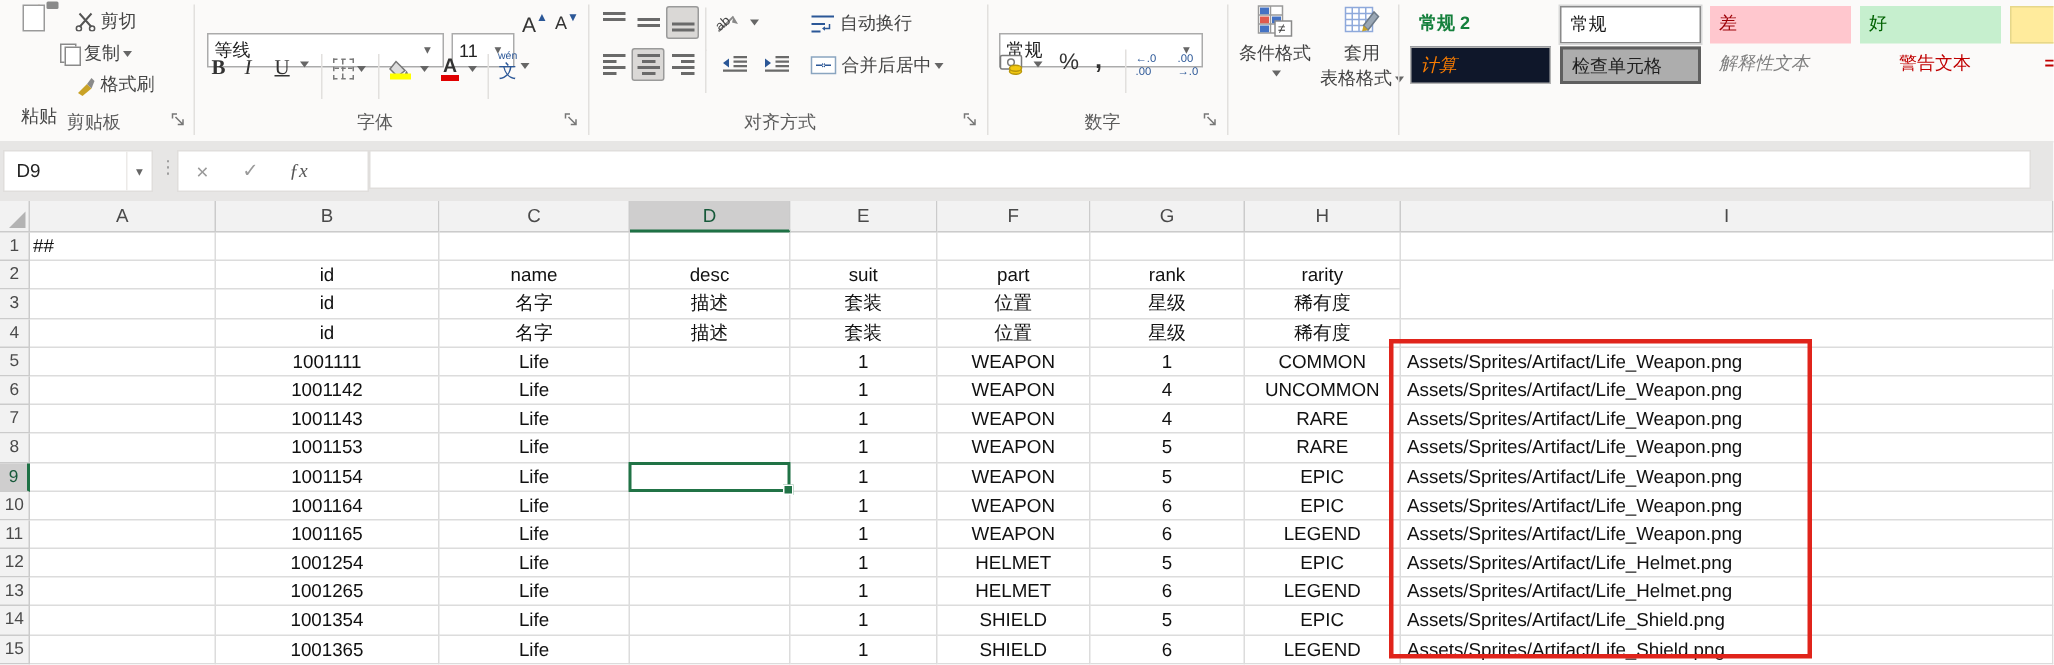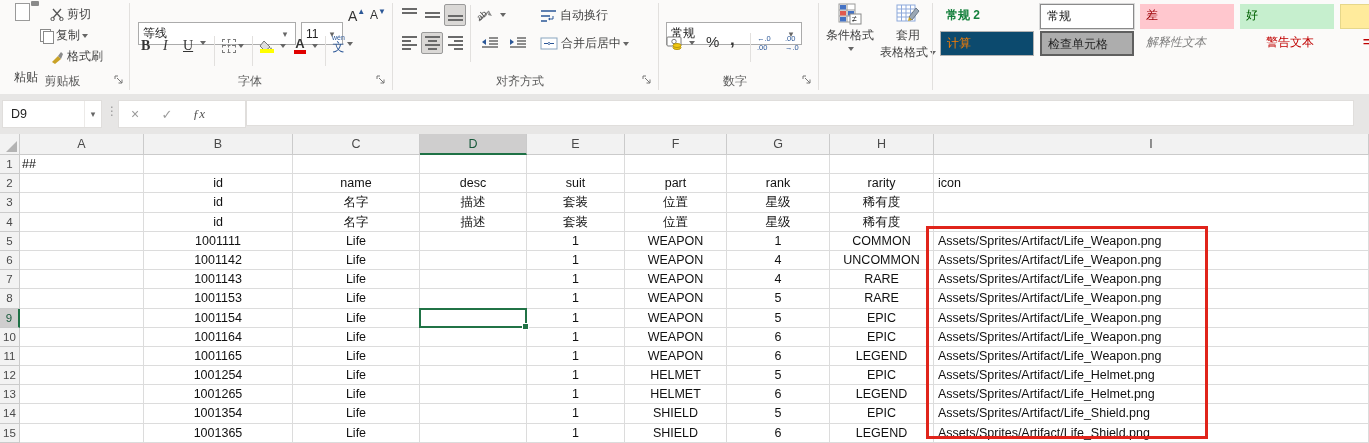--- a/index.html
+++ b/index.html
@@ -66,21 +66,21 @@
   .cell.active{position:relative;z-index:3;}
   .cell.active:before{content:"";position:absolute;left:-1px;top:-1px;right:-1px;bottom:-1px;border:2px solid #217346;background:#fff;}
   .cell.active:after{content:"";position:absolute;right:-3px;bottom:-3px;width:5px;height:5px;background:#217346;border:1px solid #fff;z-index:4;}
   
   .chip{position:absolute;width:94px;height:25px;box-sizing:border-box;font-size:12px;line-height:23px;padding-left:6px;white-space:nowrap;overflow:hidden;cursor:pointer;}
   .chip.normal2{color:#15803d;font-weight:bold;}
   .chip.normal{color:#1a1a1a;background:#fff;border:1.5px solid #8a8a8a;outline:1px solid #d9d9d9;}
   .chip.bad{background:#FFC7CE;color:#9C0006;}
   .chip.good{background:#C6EFCE;color:#006100;}
   .chip.neutral{background:#FFEB9C;color:#9C6500;border:1px solid #E6D78A;}
-  .chip.calc{background:#0c4a6e;color:#FA7D00;border:1px solid #B2B2B2;}
+  .chip.calc{background:#0f172a;color:#FA7D00;border:1px solid #B2B2B2;font-style:italic;}
   .chip.check{background:#ADADAD;color:#1f1f1f;border:2px solid #5f5f5f;}
   .chip.expl{color:#7F7F7F;font-style:italic;}
   .chip.warn{color:#C00000;}
   .chip.partial2{color:#C00000;font-weight:bold;}
   
   #redbox{position:absolute;left:926px;top:226px;width:276px;height:207px;border:3px solid #E0241B;z-index:6;pointer-events:none;}
   .bigv{display:flex;flex-direction:column;align-items:center;justify-content:flex-start;font-size:12px;color:#444;cursor:pointer;position:absolute;text-align:center;}
   svg{display:block;}
 </style>
 </head>
@@ -424,21 +424,20 @@
         <div class="grid-row">
           <div class="row-h">2</div>
           <div class="cell c0"></div>
           <div class="cell c1">id</div>
           <div class="cell c2">name</div>
           <div class="cell c3">desc</div>
           <div class="cell c4">suit</div>
           <div class="cell c5">part</div>
           <div class="cell c6">rank</div>
           <div class="cell c7">rarity</div>
-          <div class="cell c8">icon</div>
         </div>
         <div class="grid-row">
           <div class="row-h">3</div>
           <div class="cell c0"></div>
           <div class="cell c1">id</div>
           <div class="cell c2">名字</div>
           <div class="cell c3">描述</div>
           <div class="cell c4">套装</div>
           <div class="cell c5">位置</div>
           <div class="cell c6">星级</div>

